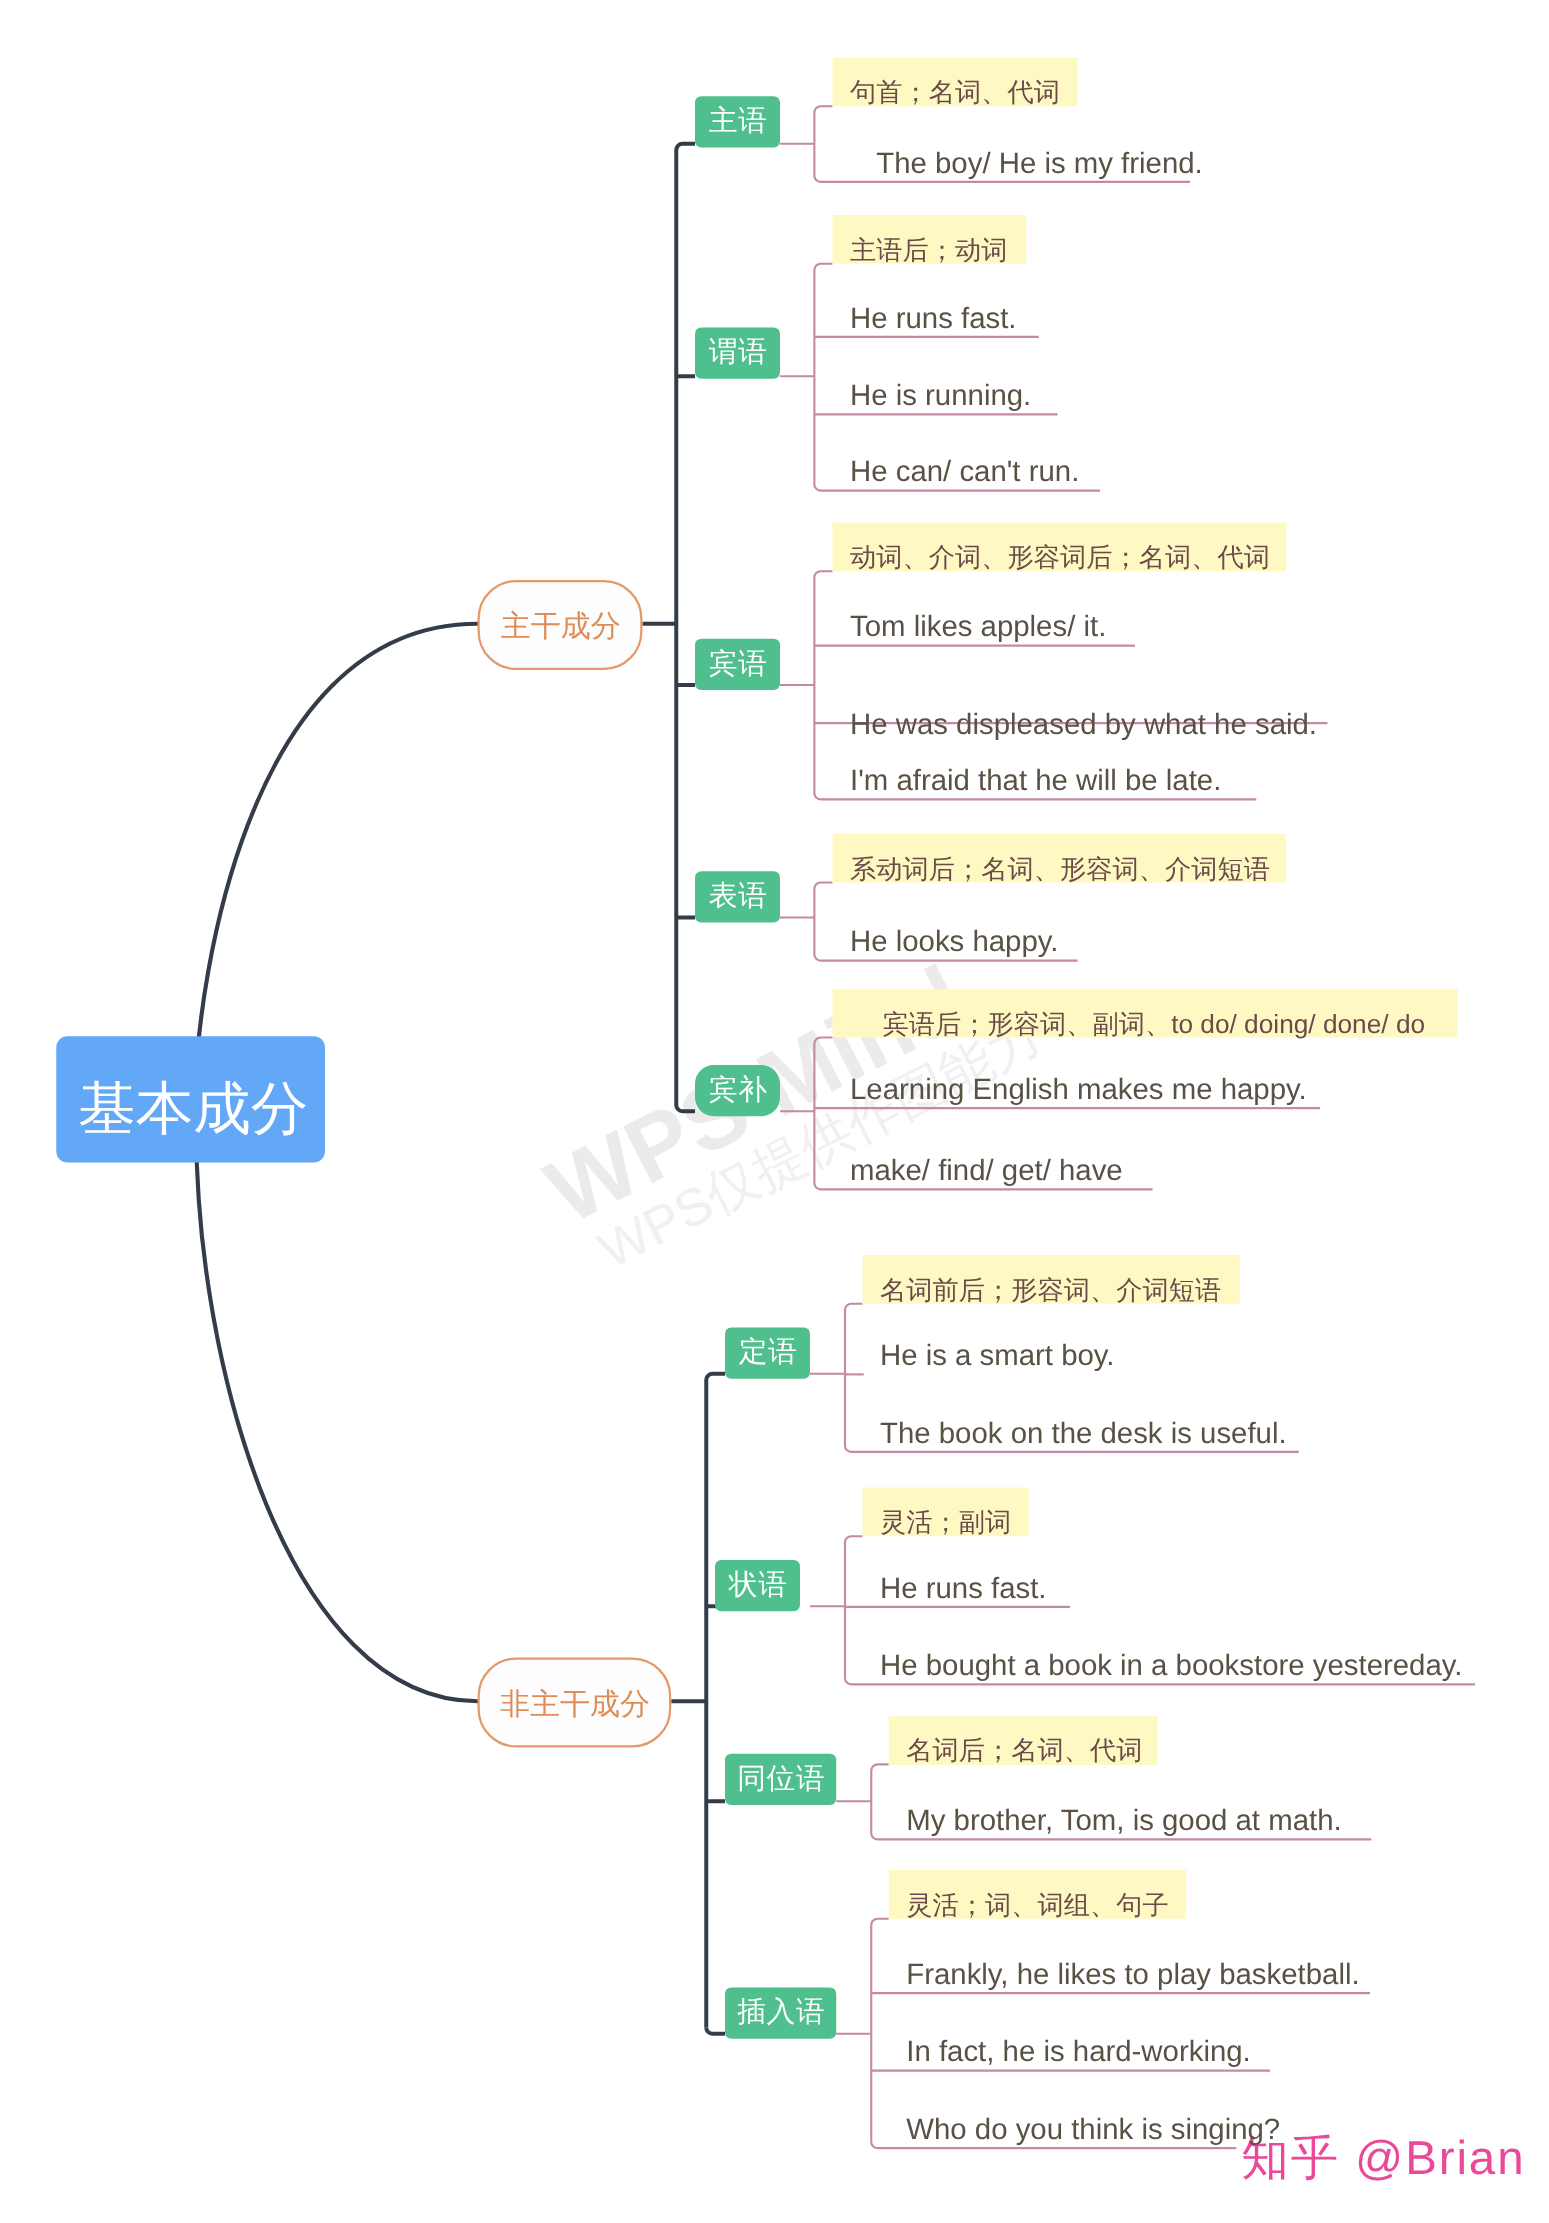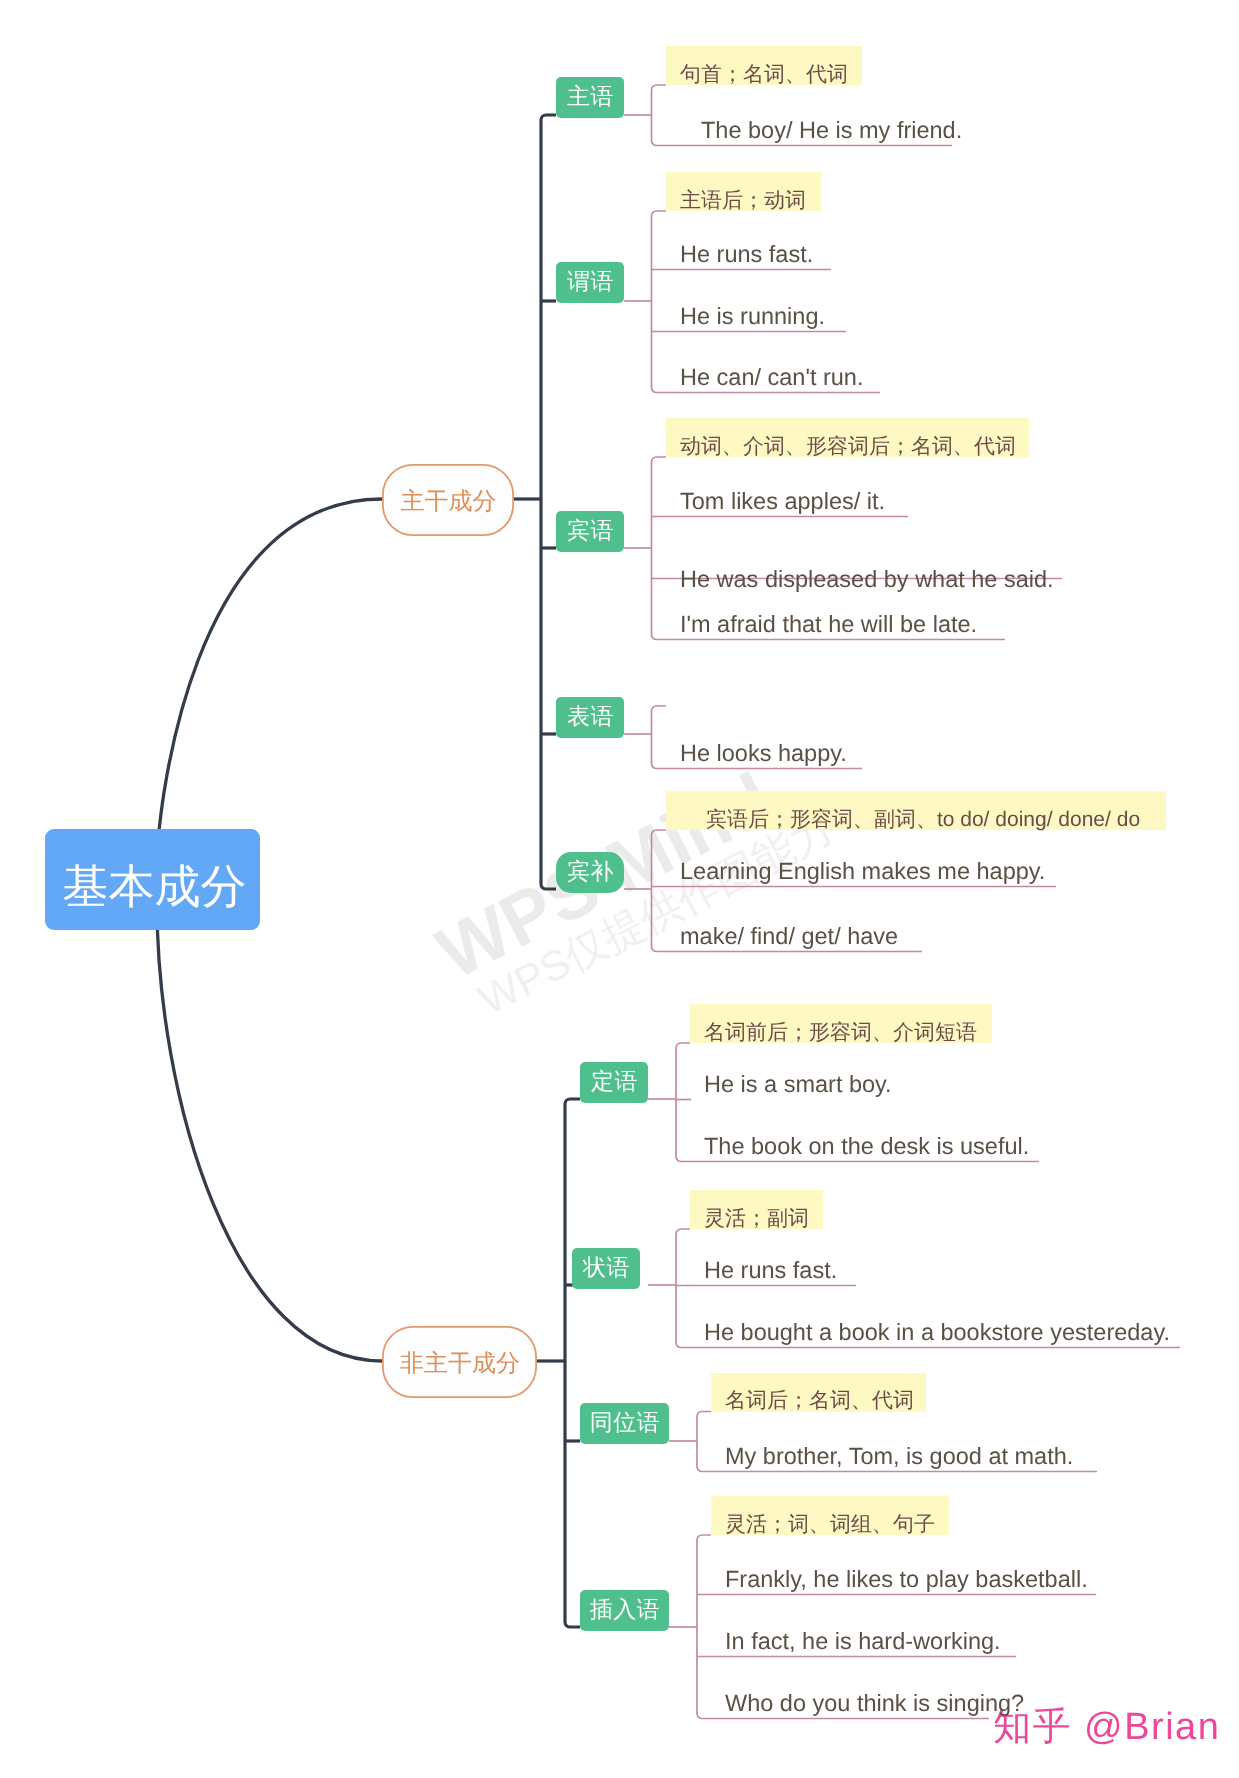--- a/index.html
+++ b/index.html
@@ -102,20 +102,23 @@
     </div>
 <div class="tagbox" style="left:666px;top:418px;width:363px;height:39px;">
       <span>动词、介词、形容词后；名词、代词</span>
     </div>
 <div class="leaf" style="left:680px;top:490.0px;"><span>Tom likes apples/ it.</span></div>
 <div class="leaf" style="left:680px;top:552.0px;margin-top:16px;"><span>He was displeased by what he said.</span></div>
 <div class="leaf" style="left:680px;top:613.0px;"><span>I'm afraid that he will be late.</span></div>
 <div class="node lvl2" style="left:556px;top:697px;width:68px;height:41px;">
       <span>表语</span>
     </div>
+<div class="tagbox" style="left:666px;top:667px;width:363px;height:39px;">
+      <span>系动词后；名词、形容词、介词短语</span>
+    </div>
 <div class="leaf" style="left:680px;top:742.0px;"><span>He looks happy.</span></div>
 <div class="node lvl2" style="left:556px;top:852px;width:68px;height:41px;border-radius:15px;">
       <span>宾补</span>
     </div>
 <div class="tagbox" style="left:666px;top:791px;width:500px;height:39px;justify-content:center;">
       <span>宾语后；形容词、副词、to do/ doing/ done/ do</span>
     </div>
 <div class="leaf" style="left:680px;top:860.0px;"><span>Learning English makes me happy.</span></div>
 <div class="leaf" style="left:680px;top:925.0px;"><span>make/ find/ get/ have</span></div>
 <svg class="pill" style="left:382px;top:1326px;" width="155" height="72">

